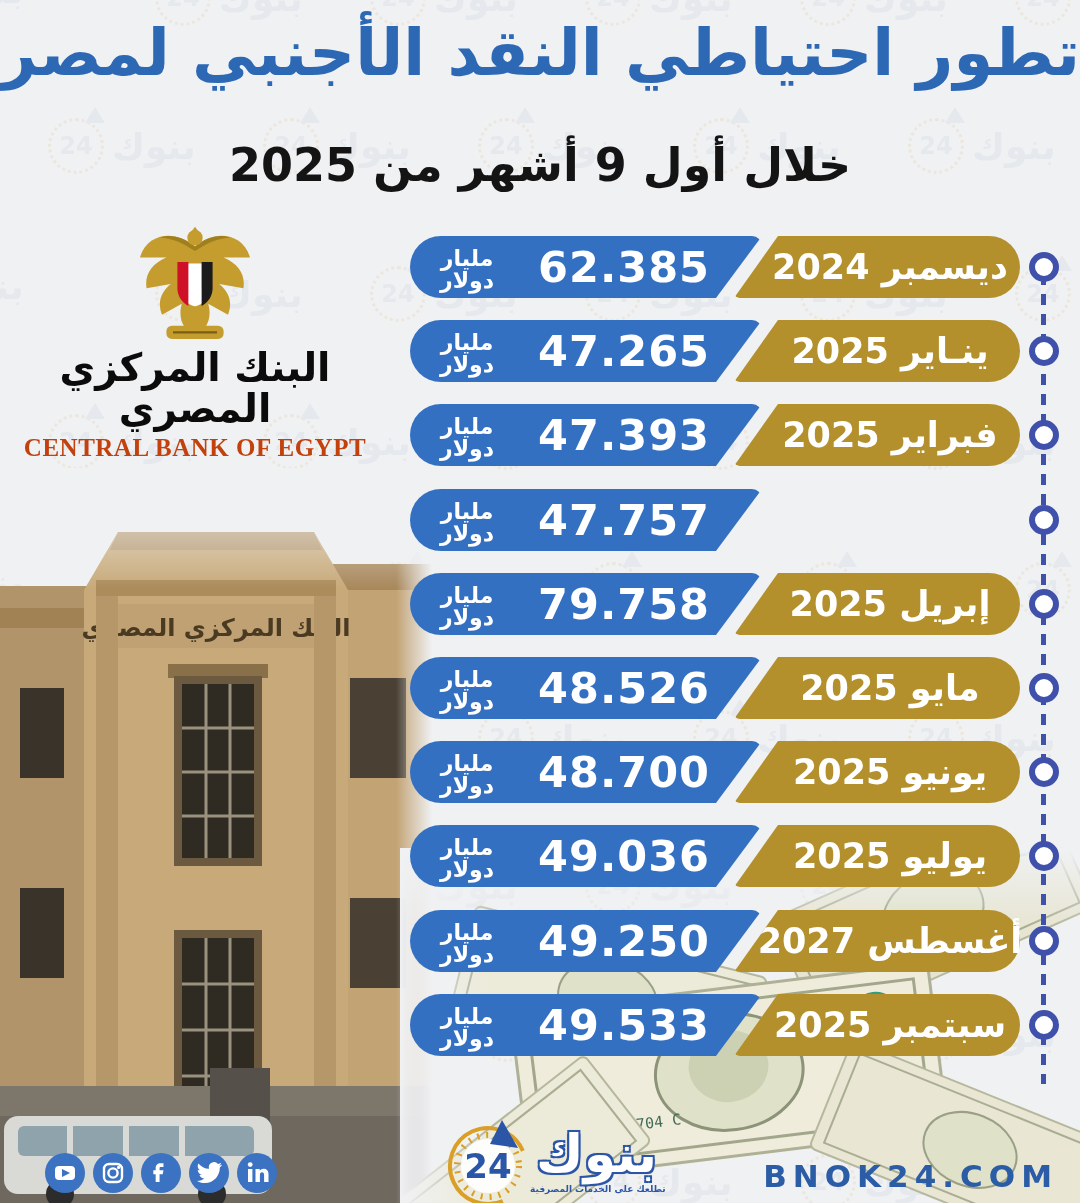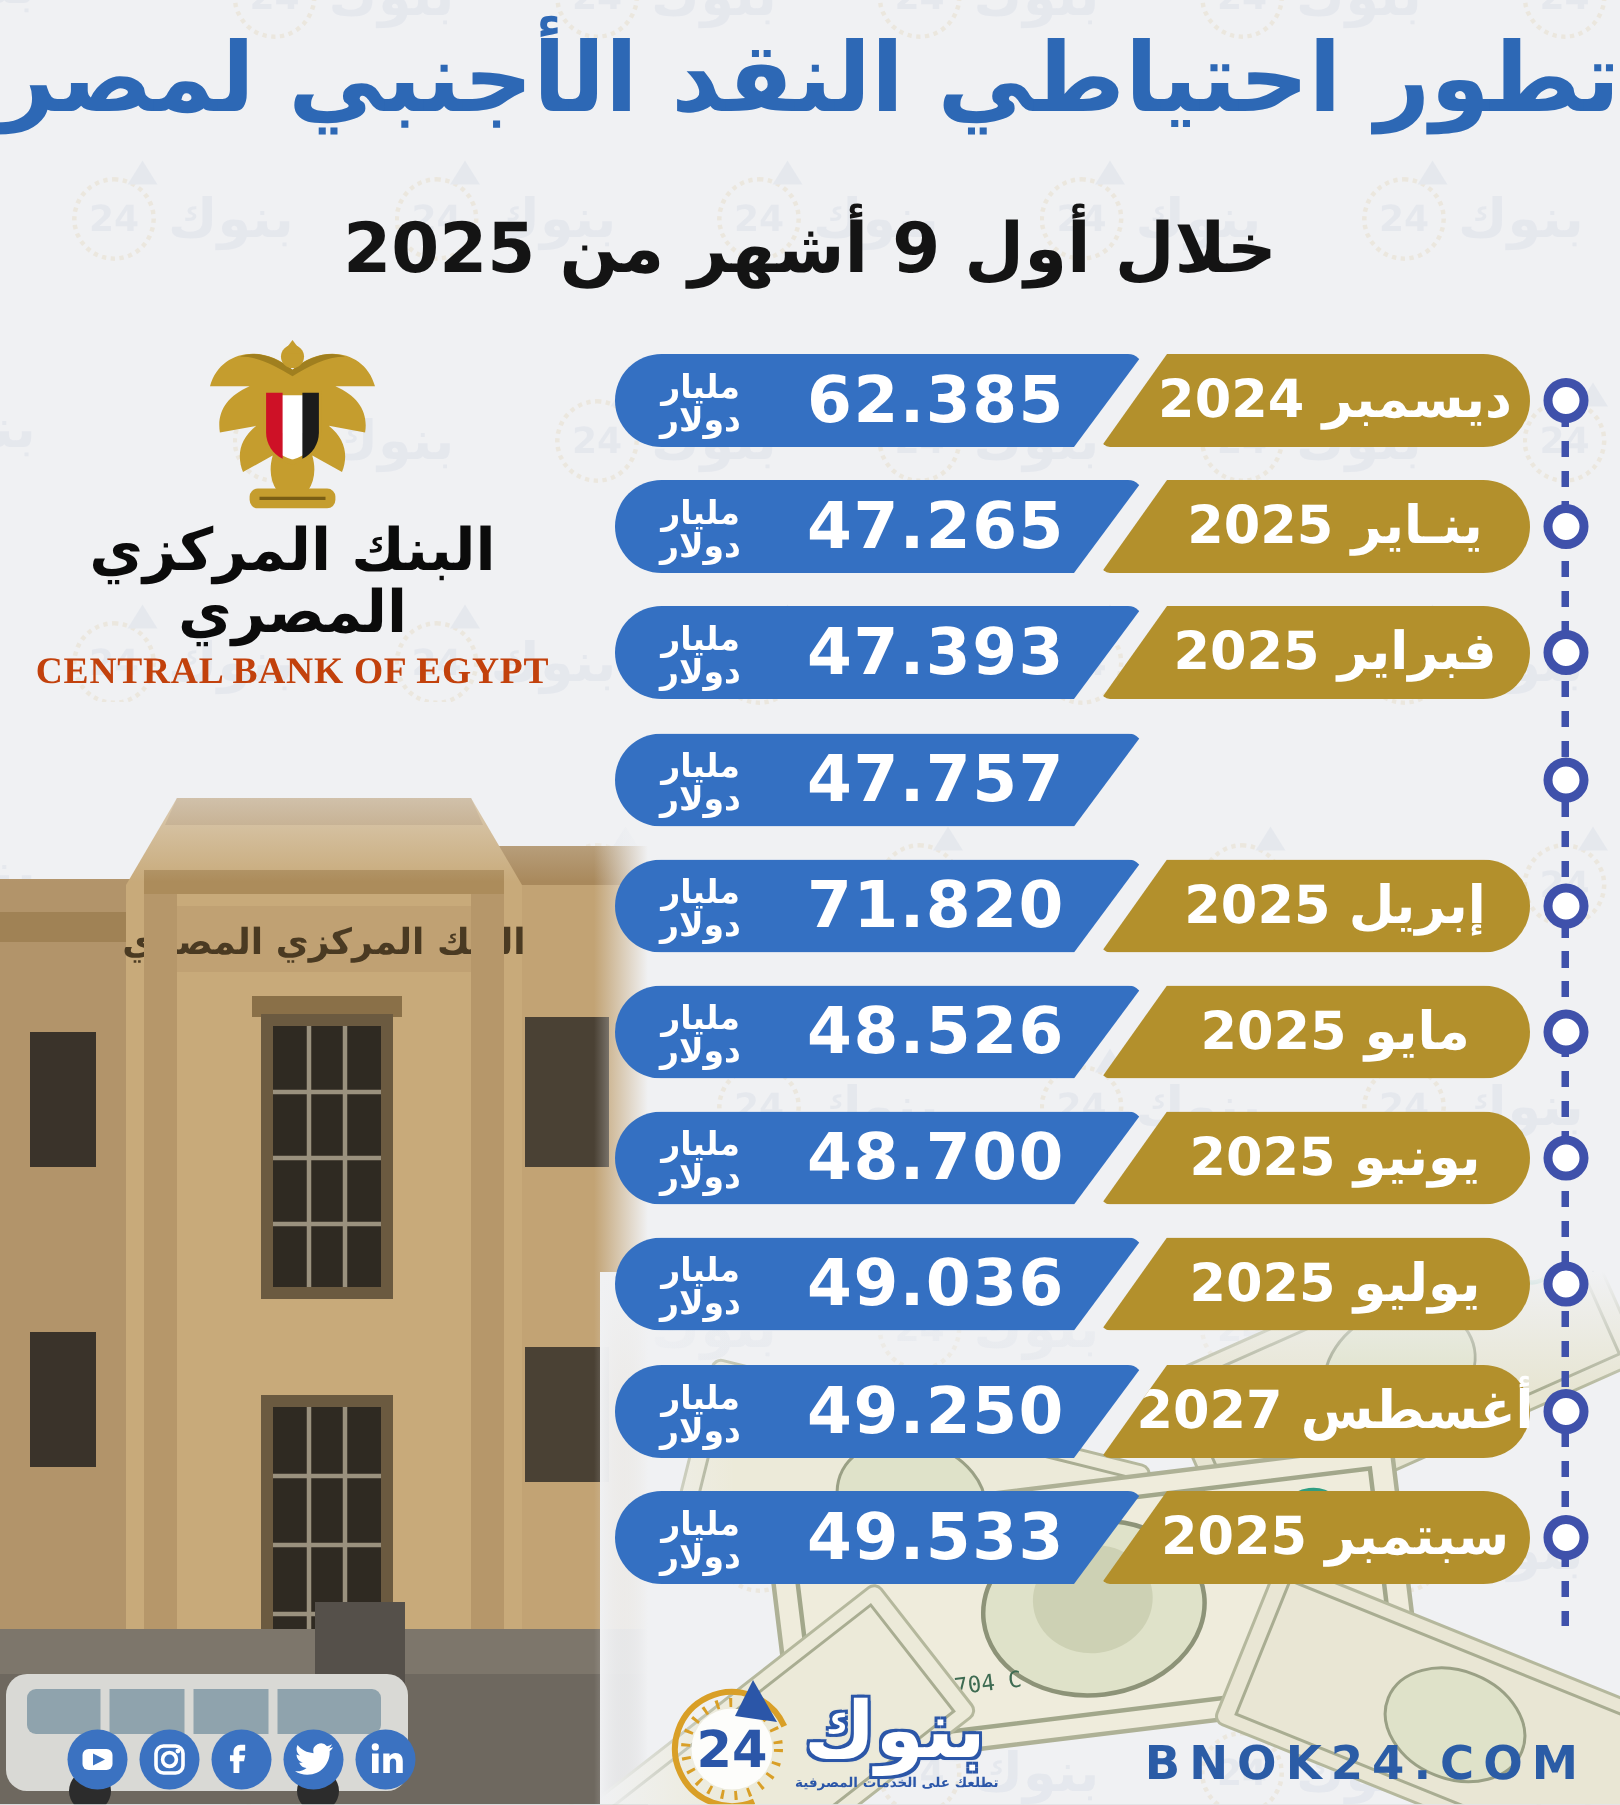--- a/index.html
+++ b/index.html
@@ -14,21 +14,21 @@
   .wm-24{font-size:24px;font-weight:700;color:#93a3c6;}
   .wm-tri{position:absolute;top:-14px;right:-4px;width:0;height:0;
           border-left:10px solid transparent;border-right:10px solid transparent;
           border-bottom:16px solid #93a3c6;}
   .wm-txt{font-size:36px;font-weight:700;color:#93a3c6;}
 
   
   .photo{position:absolute;z-index:2;}
 
   
-  .title{position:absolute;z-index:5;top:16px;left:0;width:100%;text-align:center;direction:rtl;
+  .title{position:absolute;z-index:5;top:16px;left:0;width:100%;text-align:left;direction:rtl;
          font-size:64px;font-weight:800;color:#2d68b5;letter-spacing:-1px;}
   .subtitle{position:absolute;z-index:5;top:138px;left:0;width:100%;text-align:center;direction:rtl;
             font-size:46px;font-weight:700;color:#141414;}
 
   
   .cbe{position:absolute;z-index:5;left:10px;top:224px;width:370px;text-align:center;}
   .cbe-eagle{display:block;margin:0 auto;}
   .cbe-ar{font-size:39px;font-weight:700;color:#0b0b0b;direction:rtl;line-height:1.05;margin-top:2px;}
   .cbe-en{font-family:"Liberation Serif",serif;font-size:25px;font-weight:700;color:#c2410c;
           letter-spacing:.5px;margin-top:4px;white-space:nowrap;}
@@ -574,21 +574,21 @@
     <div class="row" style="top: 489px;">
       <div class="value-pill">
         <span class="value">47.757</span>
         <span class="unit">مليار دولار</span>
       </div>
       <div class="dot"></div>
     </div>
 
     <div class="row" style="top: 573px;">
       <div class="value-pill">
-        <span class="value">71.820</span>
+        <span class="value">79.758</span>
         <span class="unit">مليار دولار</span>
       </div>
       <div class="month-pill">
         <span>إبريل 2025</span>
       </div>
       <div class="dot"></div>
     </div>
 
     <div class="row" style="top: 657px;">
       <div class="value-pill">

